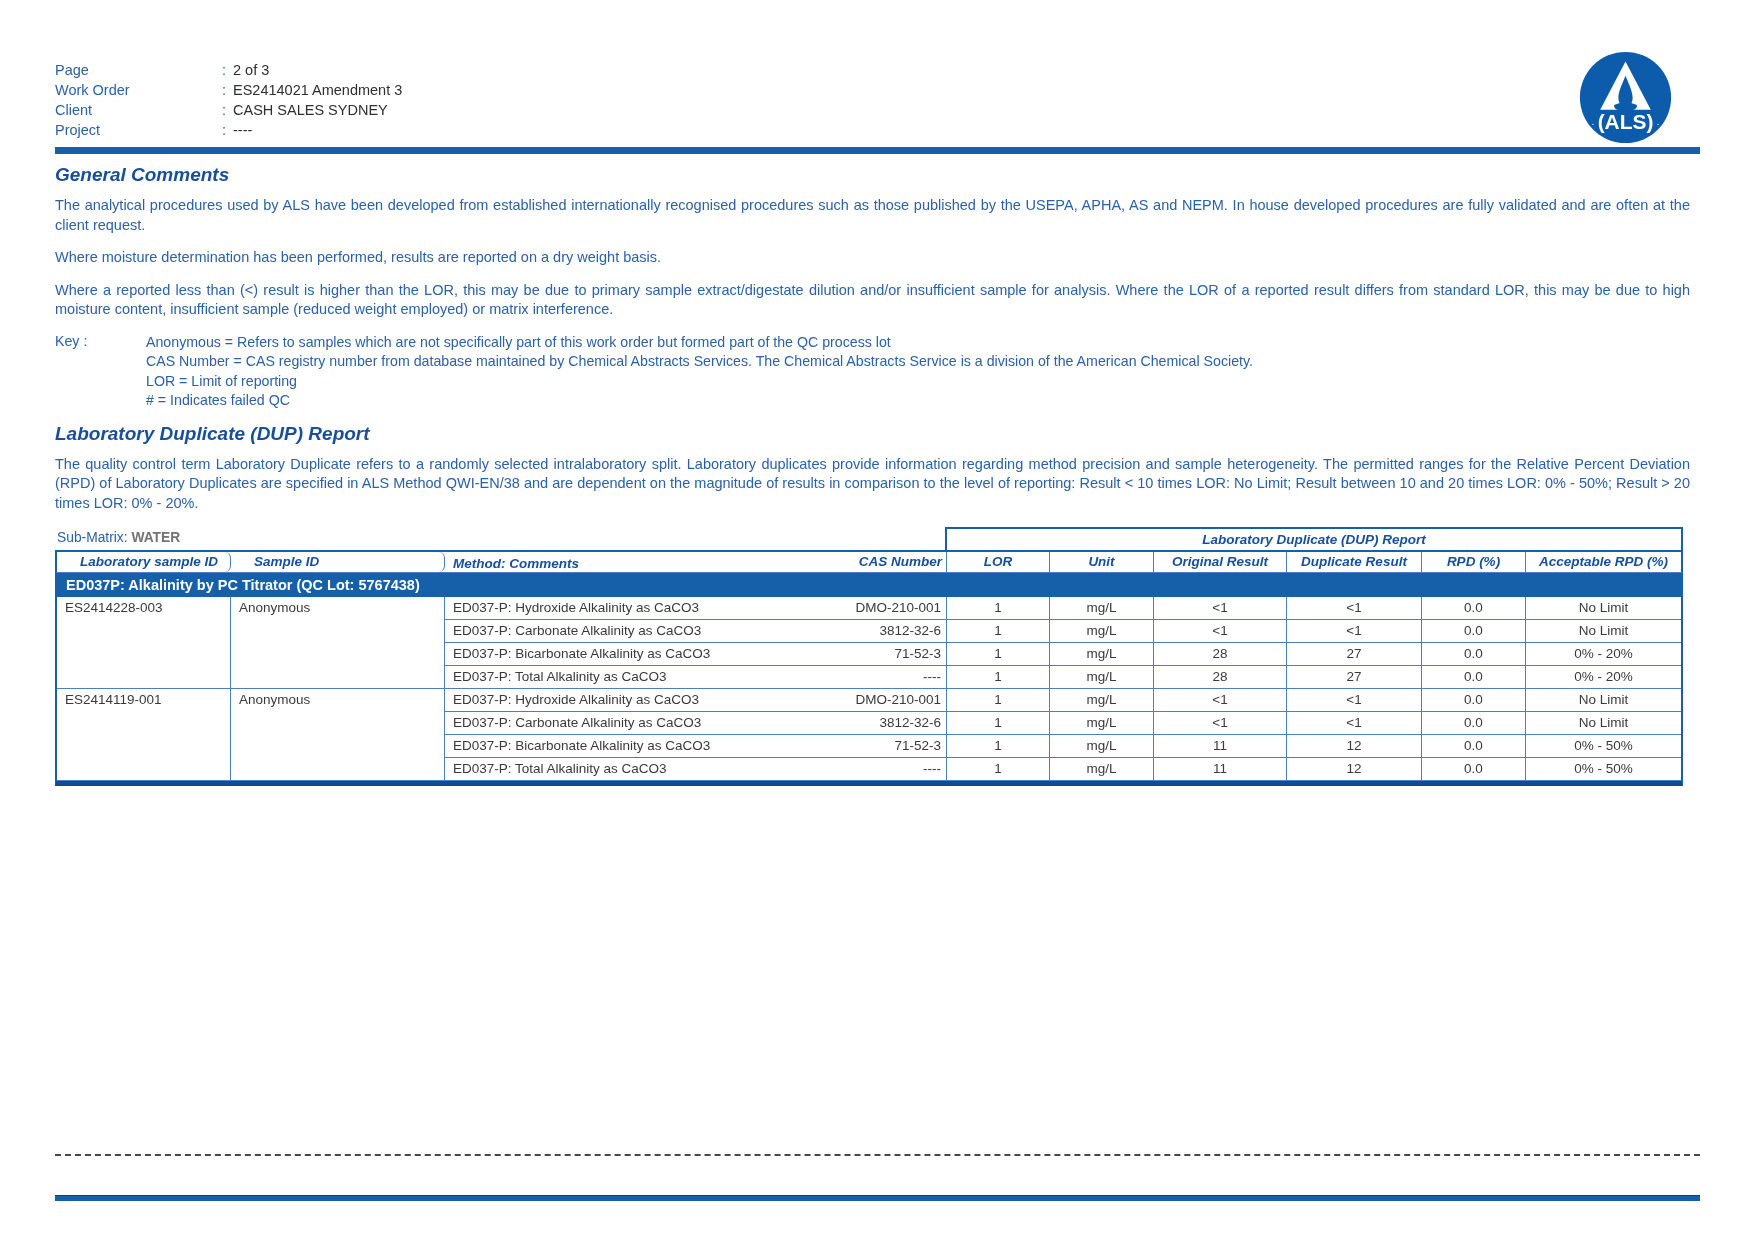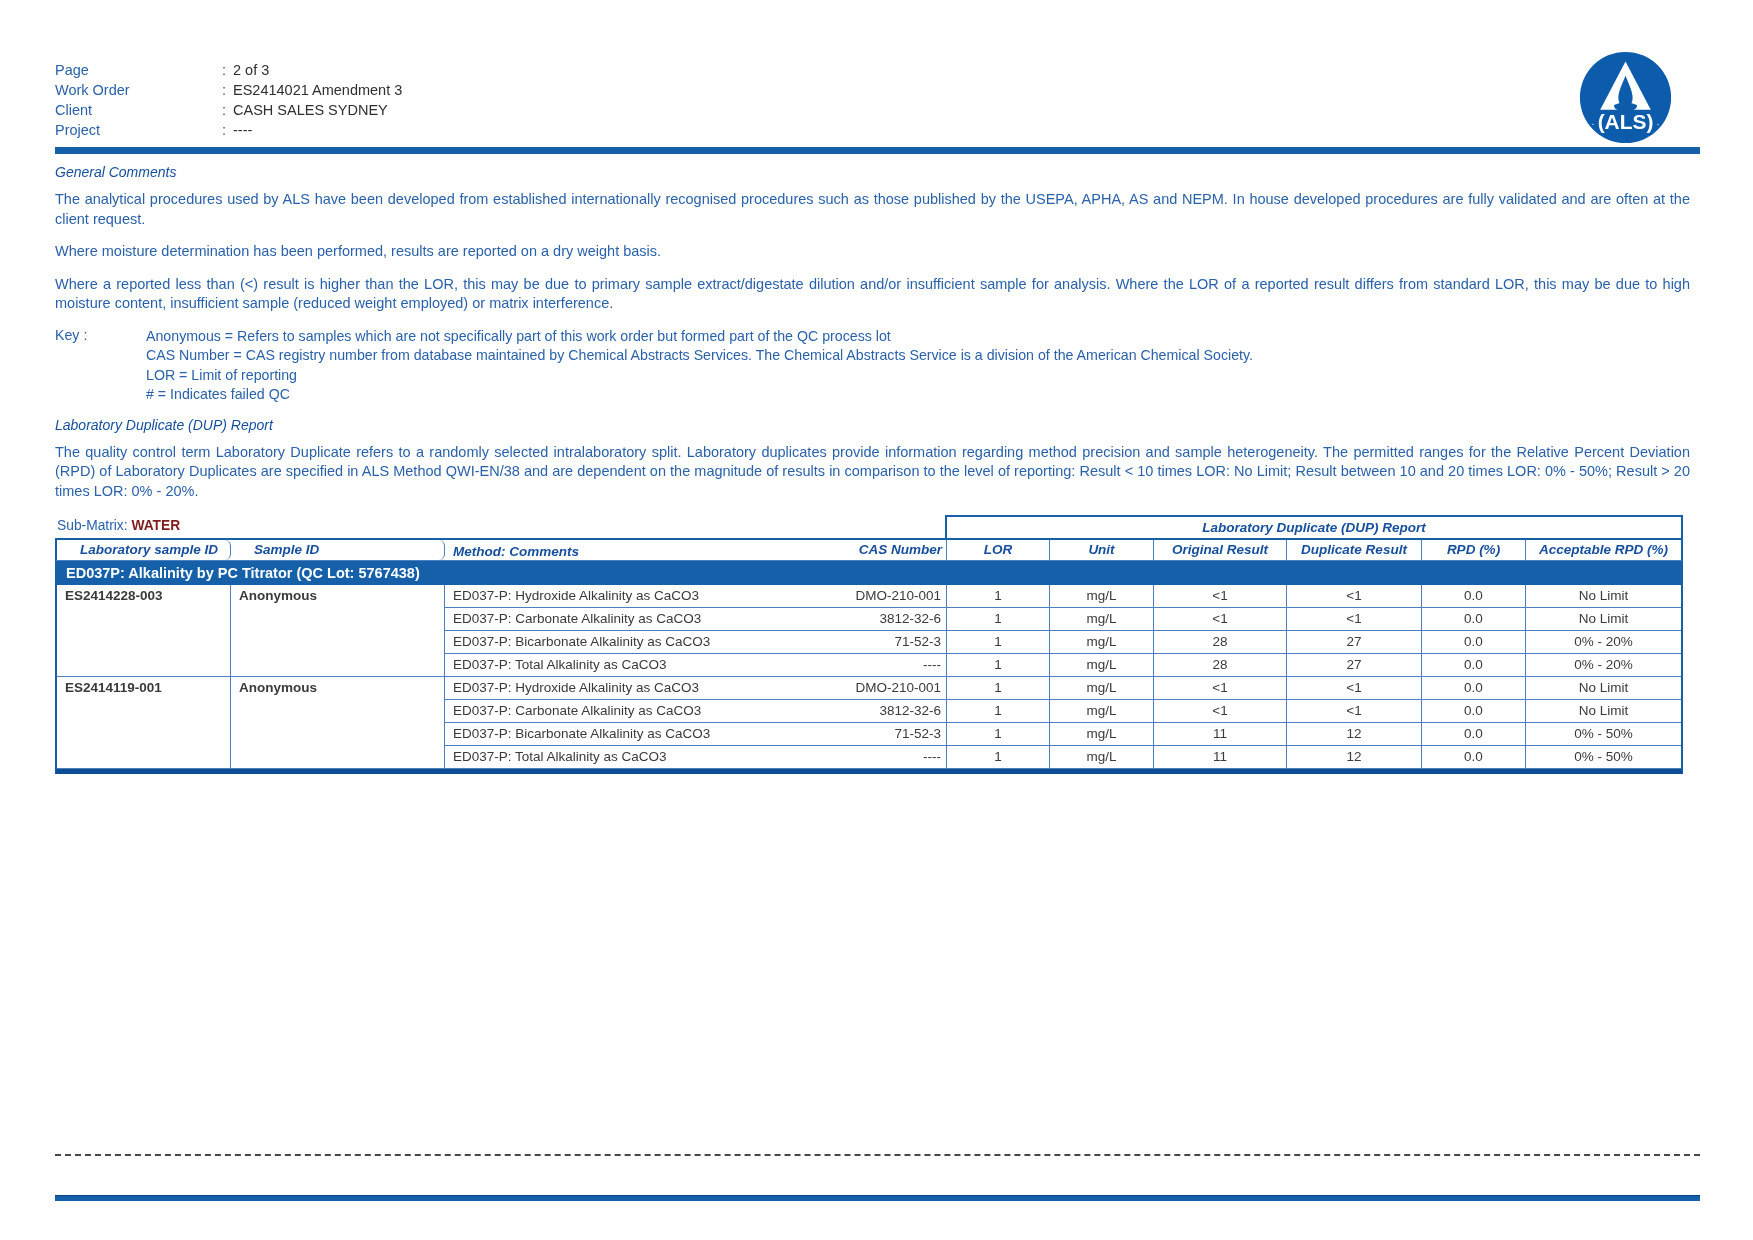--- a/index.html
+++ b/index.html
@@ -23,37 +23,37 @@
   .hdr-colon { width: 11px; color: var(--body-blue); }
   .hdr-value { color: #2f2f2f; }
 
   .logo { position: absolute; top: 50px; left: 1578px; width: 95px; height: 95px; }
 
   .hdr-rule { position: absolute; top: 147px; left: 55px; width: 1645px; height: 7px; background: var(--accent); }
 
   
   .main { position: absolute; top: 158px; left: 55px; width: 1635px; }
   .section-title {
-    color: var(--heading); font-size: 14px; font-weight: normal; font-style: italic;
+    color: var(--heading); font-size: 19px; font-weight: bold; font-style: italic;
     margin: 6px 0 10px 0;
   }
   .para {
     color: var(--body-blue); font-size: 14.5px; line-height: 1.35;
     text-align: justify; margin: 0 0 13px 0;
   }
   .key { display: flex; margin: 4px 0 2px 0; font-size: 14.2px; color: var(--body-blue); }
   .key-label { width: 91px; }
   .key-items div { line-height: 19.5px; }
   .dup-title { margin-top: 12px; }
 
   
   .table-wrap { position: relative; margin-top: 9px; }
   .submatrix { position: absolute; top: 3px; left: 2px; font-size: 13.8px; }
   .submatrix .lbl { color: var(--body-blue); text-align: center; }
-  .submatrix .val { color: #7f1d1d; font-weight: bold; }
+  .submatrix .val { color: #737373; font-weight: bold; }
 
   .dup-table { width: 1628px; }
   .spanner-row { display: grid; grid-template-columns: 890px 738px; height: 23px; }
   .spanner-left { }
   .spanner-right {
     border: 2px solid var(--accent); border-bottom: none;
     display: flex; align-items: center; justify-content: center;
     color: var(--heading); font-size: 13.5px; font-weight: bold; font-style: italic;
   }
   .theader {
@@ -84,21 +84,21 @@
     display: grid;
     grid-template-columns: 174px 214px 502px 103px 104px 133px 135px 104px 155px;
     grid-template-rows: repeat(4, 23px);
     font-size: 13.5px; color: var(--ink);
   }
   .cell {
     border-right: 1px solid var(--line); border-bottom: 1px solid var(--line);
     display: flex; align-items: center; background: #fff;
   }
   .cell.last { border-right: none; }
-  .cell.tall { grid-row: 1 / span 4; align-items: flex-start; padding-top: 3px; font-weight: bold; }
+  .cell.tall { grid-row: 1 / span 4; align-items: flex-start; padding-top: 3px; }
   .cell.c1 { grid-column: 1; }
   .cell.c2 { grid-column: 2; }
   .cell.left { padding-left: 8px; }
   .cell.ctr { justify-content: center; }
   .cell.methodcas { justify-content: space-between; }
   .cell.methodcas .compound { padding-left: 8px; }
   .cell.methodcas .cas { padding-right: 5px; }
 
   
   .foot-dashed {

